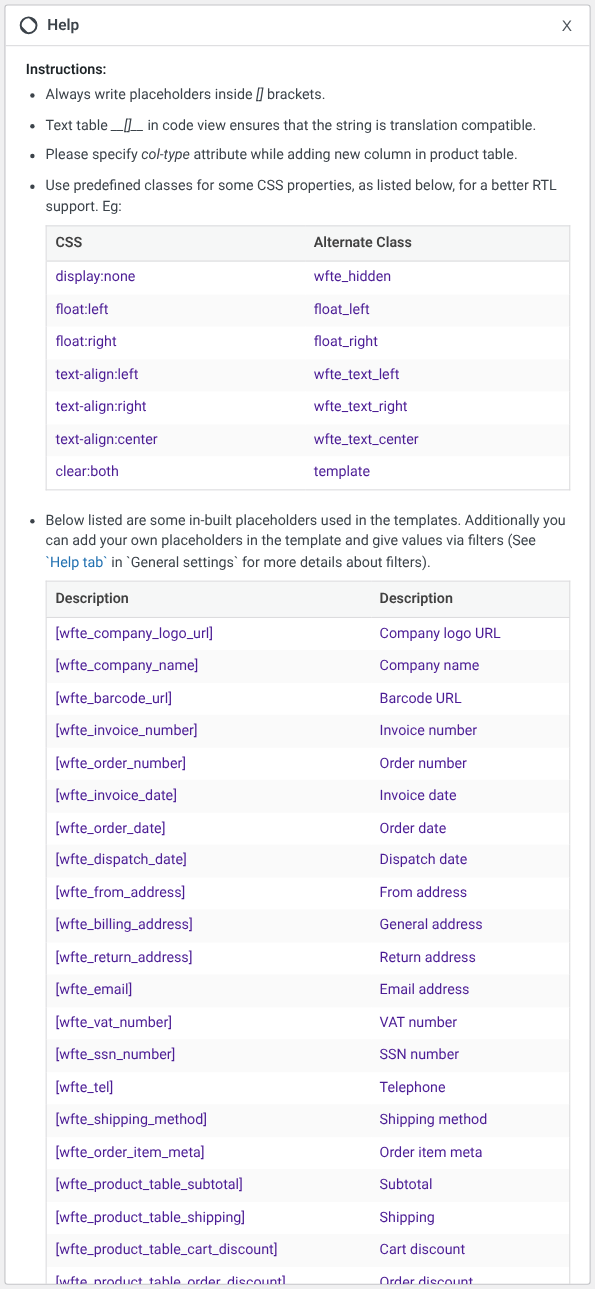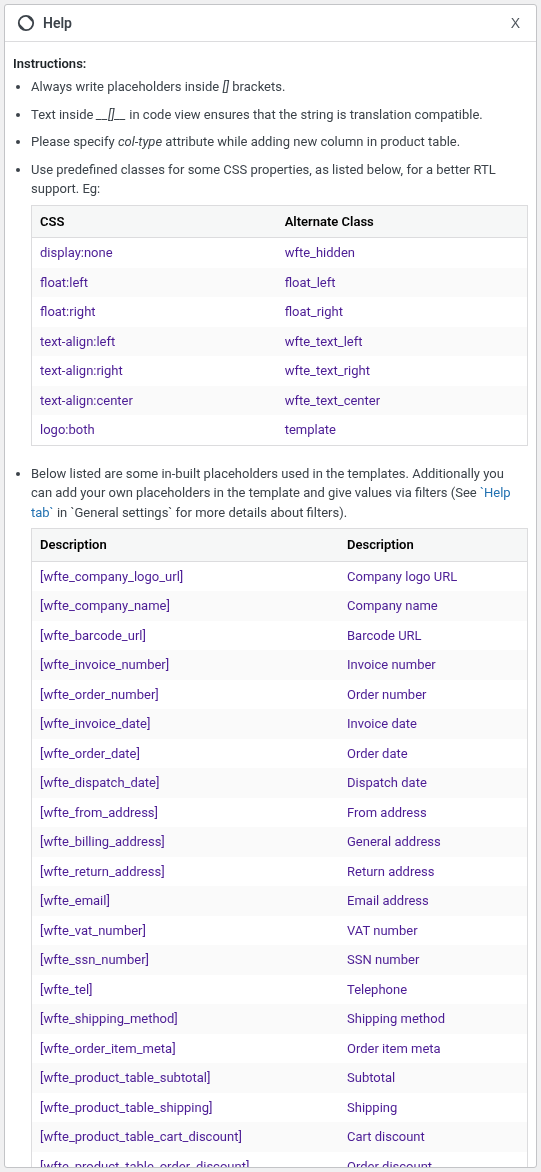--- a/index.html
+++ b/index.html
@@ -42,21 +42,21 @@
 }
 .close-btn {
   font-size: 14px;
   color: #50575e;
   cursor: pointer;
   padding: 2px 4px;
   background: none;
   border: none;
 }
 .dialog-body {
-  padding: 14px 8px;
+  padding: 14px 18px;
   overflow-y: auto;
   flex: 1;
   position: relative;
 }
 .dialog-body::-webkit-scrollbar { width: 6px; }
 .dialog-body::-webkit-scrollbar-thumb { background: #c3c4c7; border-radius: 3px; }
 .instructions-label {
   font-weight: 600;
   margin-bottom: 6px;
   color: #1d2327;
@@ -77,21 +77,21 @@
   border-collapse: collapse;
   margin-top: 6px;
   border: 1px solid #dcdcde;
   font-size: 13px;
 }
 table.refs th {
   text-align: left;
   background: #f6f7f7;
   padding: 6px 8px;
   font-weight: 600;
-  color: #000000;
+  color: #404040;
   border-bottom: 1px solid #dcdcde;
 }
 table.refs td {
   padding: 5px 8px;
   color: #4c1d95;
 }
 table.refs tr:nth-child(even) td { background: #fafafa; }
 .placeholder-table td:first-child { width: 62%; }
 </style>
 </head>
@@ -109,21 +109,21 @@
     <span class="dialog-title">Help</span>
     <button class="close-btn">X</button>
   </div>
   <div class="dialog-body">
     <div class="instructions-label">Instructions:</div>
     <ul class="bullets">
       <li>
         <span>Always write placeholders inside </span><span class="italic">[]</span><span> brackets.</span>
       </li>
       <li>
-        <span>Text inside </span><span class="italic">__[]__</span><span> in code view ensures that the string is translation compatible.</span>
+        <span>Text table </span><span class="italic">__[]__</span><span> in code view ensures that the string is translation compatible.</span>
       </li>
       <li>
         <span>Please specify </span><span class="italic">col-type</span><span> attribute while adding new column in product table.</span>
       </li>
       <li>
         <span>Use predefined classes for some CSS properties, as listed below, for a better RTL support. Eg:</span>
         <table class="refs">
           <thead>
               <tr>
             <th>CSS</th>
@@ -149,21 +149,21 @@
               </tr>
               <tr>
                 <td>text-align:right</td>
                 <td>wfte_text_right</td>
               </tr>
               <tr>
                 <td>text-align:center</td>
                 <td>wfte_text_center</td>
               </tr>
               <tr>
-                <td>logo:both</td>
+                <td>clear:both</td>
                 <td>template</td>
               </tr>
             </tbody>
         </table>
       </li>
     </ul>
     <ul class="bullets" style="margin-top:18px">
       <li>
         <span>Below listed are some in-built placeholders used in the templates. Additionally you can add your own placeholders in the template and give values via filters (See </span><span class="link">`Help tab`</span><span> in `General settings` for more details about filters).</span>
         <table class="refs placeholder-table">

